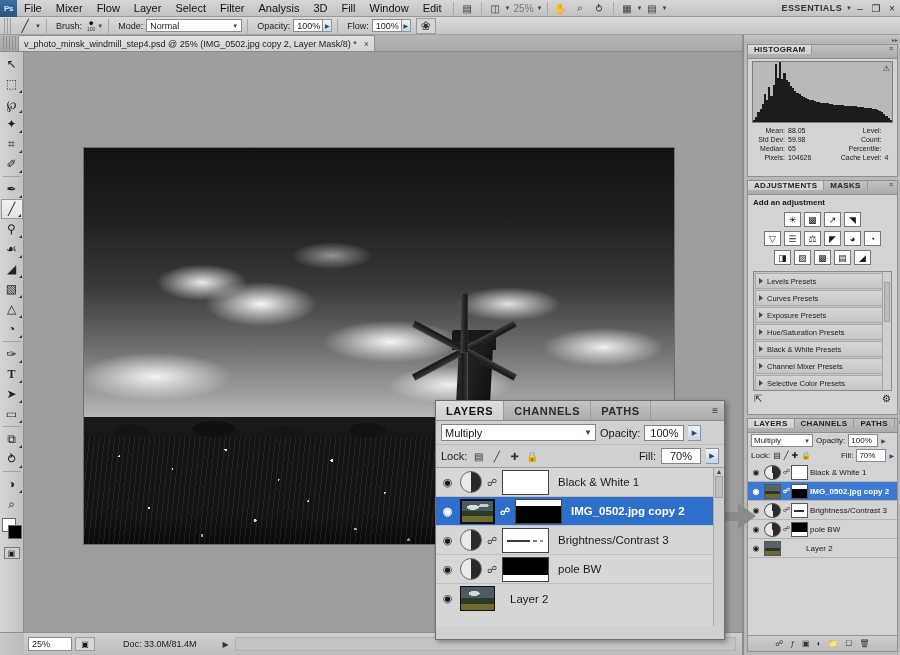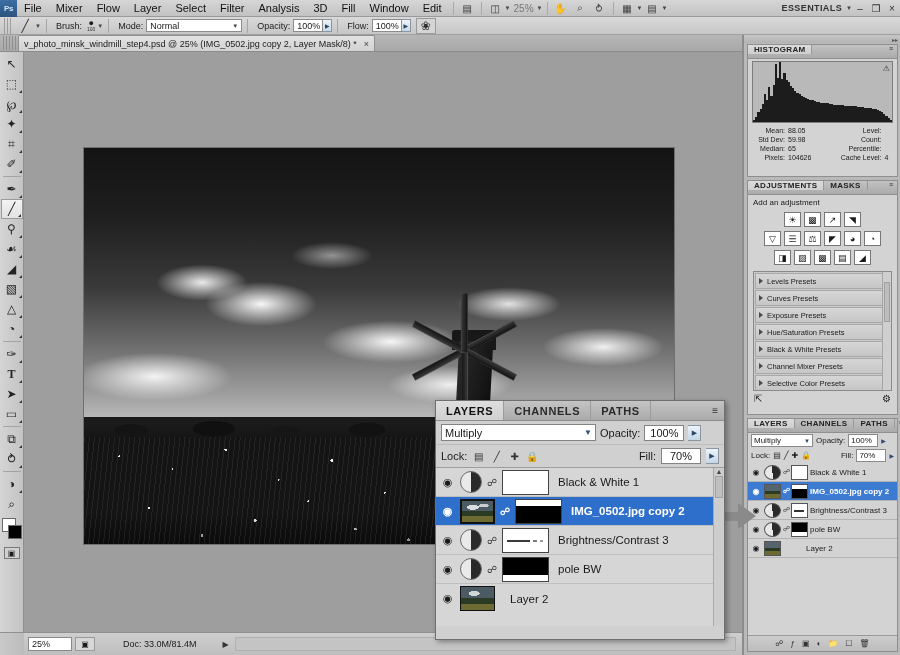--- a/index.html
+++ b/index.html
@@ -274,21 +274,21 @@
   #histbars i{flex:1;background:#1c1c1c;display:block;}
   #warn{position:absolute;right:2px;top:2px;font-size:8px;color:#333;}
   .stats{font-size:7px;padding:1px 4px;}
   .stats table{width:100%;border-collapse:collapse;font-size:7px;}
   .stats td{padding:0;line-height:9px;}
   .stats .k{text-align:right;width:36px;padding-right:3px;}
   .stats .k2{text-align:right;width:46px;padding-right:3px;}
 
   
   #adjpanel{position:absolute;left:3px;top:145px;width:151px;height:235px;}
-  #adjttl{font-size:8px;font-weight:normal;padding:3px 5px;}
+  #adjttl{font-size:8px;font-weight:bold;padding:3px 5px;}
   .adjgrid{display:flex;justify-content:center;gap:3px;padding:2px 4px;}
   .adjbtn{
     width:17px;height:15px;background:#fff;border:1px solid #777;
     display:flex;align-items:center;justify-content:center;font-size:9px;
     overflow:hidden;position:relative;
   }
   .presetlist{margin:4px 5px 0 5px;border:1px solid #8a8a8a;background:#c9c9c9;height:120px;
               position:relative;overflow:hidden;}
   .preset{
     height:16px;margin:1px 1px 0 1px;

